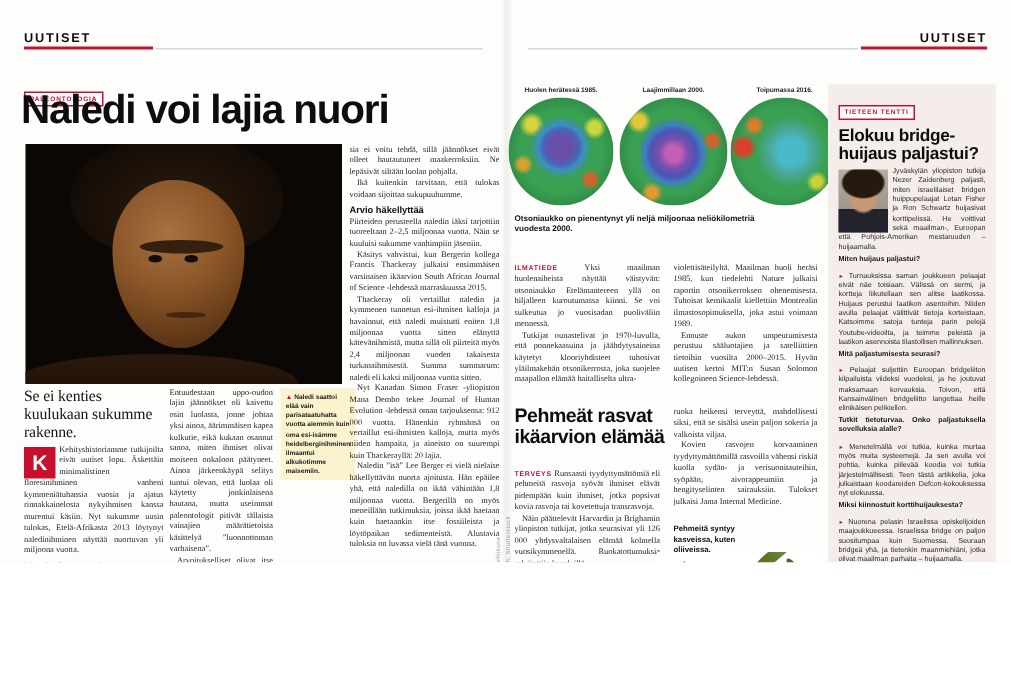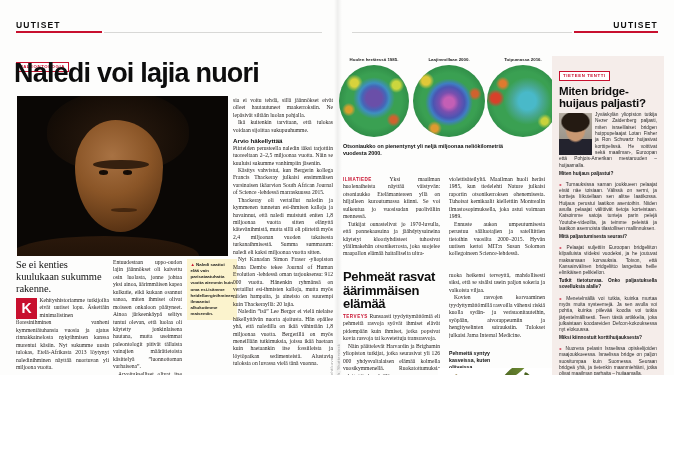--- a/index.html
+++ b/index.html
@@ -178,21 +178,21 @@
 
   <div class="abs bodycol" style="left:343px;top:176px;width:97px;height:93px;">
     <p><span class="lead">ILMATIEDE</span> <span>Yksi maailman huolenaiheista näyttää väistyvän: otsoniaukko Etelämantereen yllä on hiljalleen kuroutumassa kiinni. Se voi sulkeutua jo vuosisadan puoliväliin mennessä.</span></p>
     <p class="ind">Tutkijat ounastelivat jo 1970-luvulla, että ponnekaasuina ja jäähdytysaineina käytetyt klooriyhdisteet tuhosivat yläilmakehän otsonikerrosta, joka suojelee maapallon elämää haitalliselta ultra-</p>
   </div>
   <div class="abs bodycol" style="left:449px;top:176px;width:96px;height:88px;">
     <p>violettisäteilyltä. Maailman huoli heräsi 1985, kun tiedelehti Nature julkaisi raportin otsonikerroksen ohenemisesta. Tuhoisat kemikaalit kiellettiin Montrealin ilmastosopimuksella, joka astui voimaan 1989.</p>
     <p class="ind">Ennuste aukon umpeutumisesta perustuu sääluotajien ja satelliittien tietoihin vuosilta 2000–2015. Hyvän uutisen kertoi MIT:n Susan Solomon kollegoineen Science-lehdessä.</p>
   </div>
 
-  <h2 class="abs headline3" style="left:343px;top:270px;width:105px;margin:0;">Pehmeät rasvat äärimmäisen elämää</h2>
+  <h2 class="abs headline3" style="left:343px;top:270px;width:105px;margin:0;">Pehmeät rasvat ikäarvion elämää</h2>
   <div class="abs bodycol" style="left:343px;top:313px;width:97px;height:112px;">
     <p><span class="lead">TERVEYS</span> <span>Runsaasti tyydyttymättömiä eli pehmeitä rasvoja syövät ihmiset elävät pidempään kuin ihmiset, jotka popsivat kovia rasvoja tai kovetettuja transrasvoja.</span></p>
     <p class="ind">Näin päättelevät Harvardin ja Brighamin yliopiston tutkijat, jotka seurasivat yli 126 000 yhdysvaltalaisen elämää kolmella vuosikymmenellä. Ruokatottumuksia selvitettiin kyselyillä.</p>
     <p class="ind">Transrasvojen runsas nauttiminen lisäsi ennenaikaisen kuoleman riskiä 11–19 prosentilla. Tyydyttyneet rasvat vaikuttivat samansuuntaisesti, mutta lievemmin. Myös hyvin hiilihydraattipitoinen</p>
   </div>
   <div class="abs bodycol" style="left:449px;top:272px;width:96px;height:74px;">
     <p>ruoka heikensi terveyttä, mahdollisesti siksi, että se sisälsi usein paljon sokeria ja valkoista viljaa.</p>
     <p class="ind">Kovien rasvojen korvaaminen tyydyttymättömillä rasvoilla vähensi riskiä kuolla sydän- ja verisuonitauteihin, syöpään, aivorappeumiin ja hengityselinten sairauksiin. Tulokset julkaisi Jama Internal Medicine.</p>
   </div>
   <div class="abs olivecaption" style="left:449px;top:350px;width:64px;z-index:2;">Pehmeitä syntyy kasveissa, kuten oliiveissa.</div>
@@ -211,21 +211,21 @@
     <div class="olive" style="left:42px;top:30px;"></div>
     <div class="olive" style="left:26px;top:44px;"></div>
     <div class="olive" style="left:56px;top:42px;"></div>
     <div class="olive" style="left:66px;top:54px;"></div>
     <div class="olive" style="left:52px;top:66px;"></div>
     <div class="olive" style="left:76px;top:68px;"></div>
   </div>
 
   <div class="abs sidebar" style="left:552px;top:56px;width:112px;height:368px;">
     <span class="kickbox">TIETEEN TENTTI</span>
-    <h3 class="sb-head">Miten bridge-huijaus paljasti?</h3>
+    <h3 class="sb-head">Elokuu bridge-huijaus paljastui?</h3>
     <div class="sb-body">
       <div class="portrait"></div>
       <p class="sb-a">Jyväskylän yliopiston tutkija Nezer Zaidenberg paljasti, miten israelilaiset bridgen huippupelaajat Lotan Fisher ja Ron Schwartz huijasivat korttipelissä. He voittivat sekä maailman-, Euroopan että Pohjois-Amerikan mestaruuden – huijaamalla.</p>
       <div style="clear:both;"></div>
       <p class="sb-q">Miten huijaus paljastui?</p>
       <p class="sb-a"><span class="arrow">►</span> <span>Turnauksissa saman joukkueen pelaajat eivät näe toisiaan. Välissä on sermi, ja kortteja liikutellaan sen alitse laatikossa. Huijaus perustui laatikon asentoihin. Niiden avulla pelaajat välittivät tietoja korteistaan. Katsoimme satoja tunteja parin pelejä Youtube-videoilta, ja teimme peleistä ja laatikon asennoista tilastollisen mallinnuksen.</span></p>
       <p class="sb-q">Mitä paljastumisesta seurasi?</p>
       <p class="sb-a"><span class="arrow">►</span> <span>Pelaajat suljettiin Euroopan bridgeliiton kilpailuista viideksi vuodeksi, ja he joutuvat maksamaan korvauksia. Toivon, että Kansainvälinen bridgeliitto langettaa heille elinikäisen pelikiellon.</span></p>
       <p class="sb-q">Tutkit tietoturvaa. Onko paljastuksella sovelluksia alalle?</p>
       <p class="sb-a"><span class="arrow">►</span> <span>Menetelmällä voi tutkia, kuinka murtaa myös muita systeemejä. Ja sen avulla voi pohtia, kuinka piilevää koodia voi tutkia järjestelmällisesti. Teen tästä artikkelia, joka julkaistaan koodareiden Defcon-kokouksessa nyt elokuussa.</span></p>

